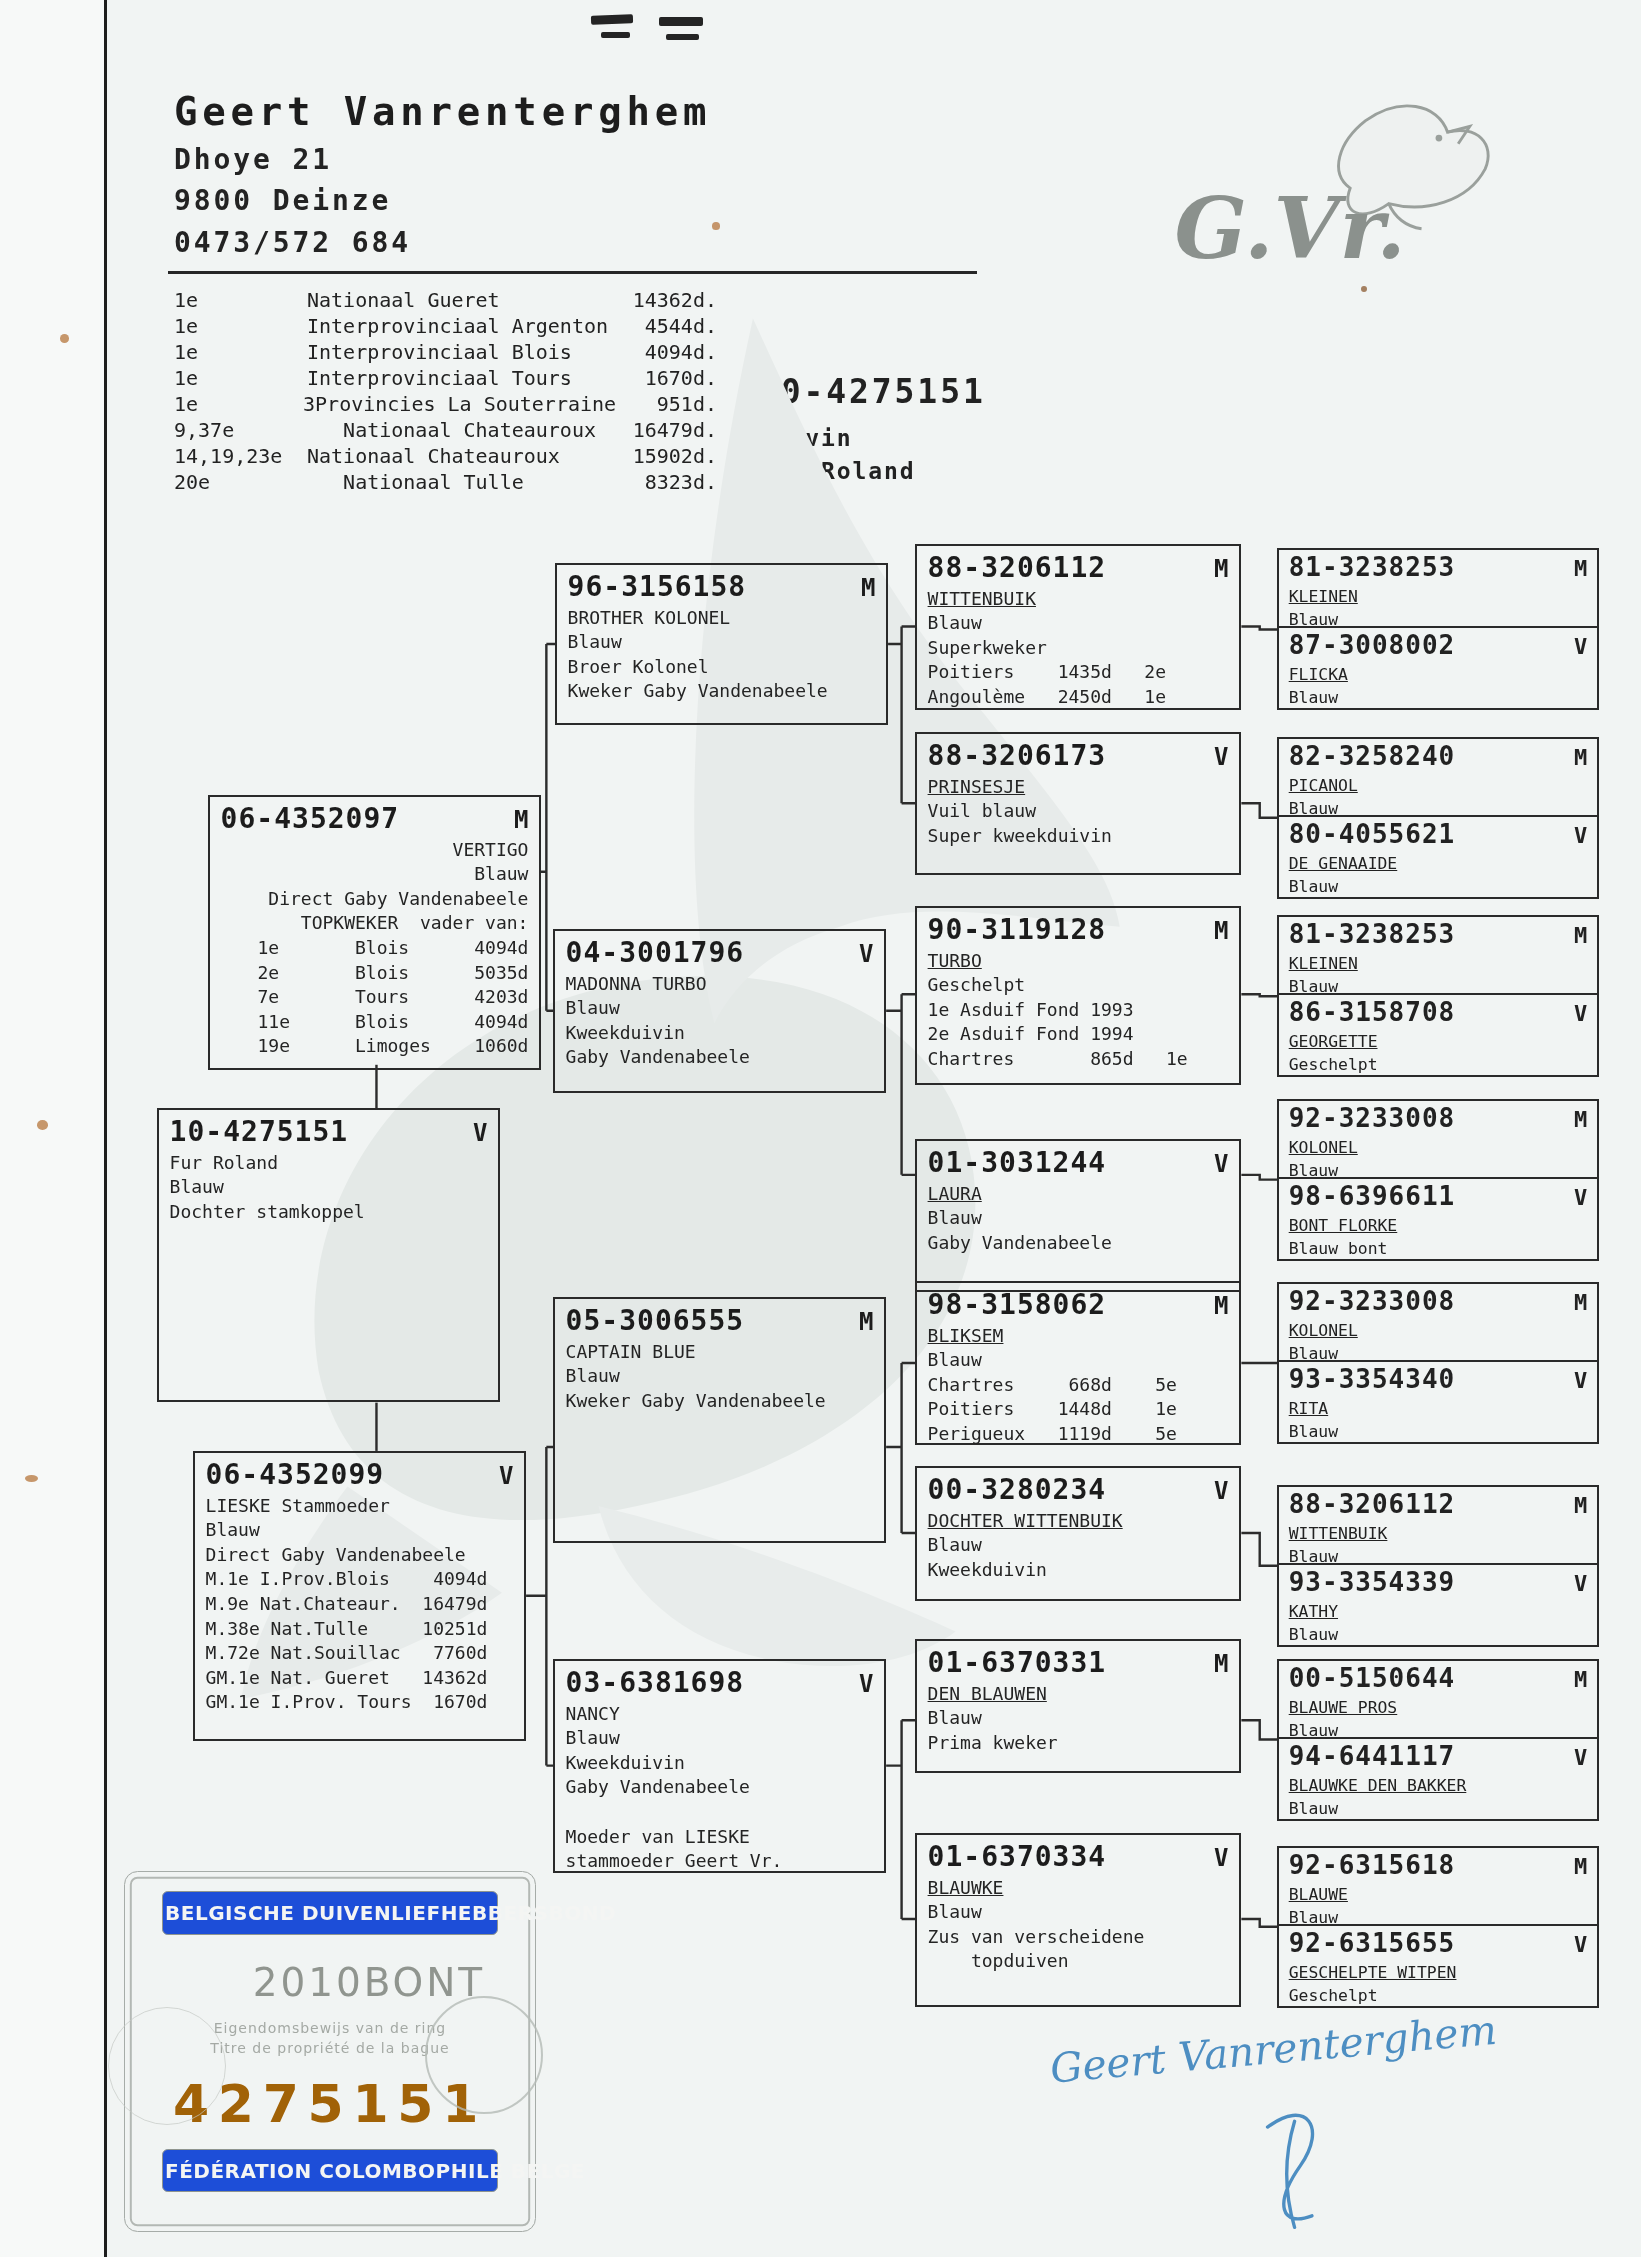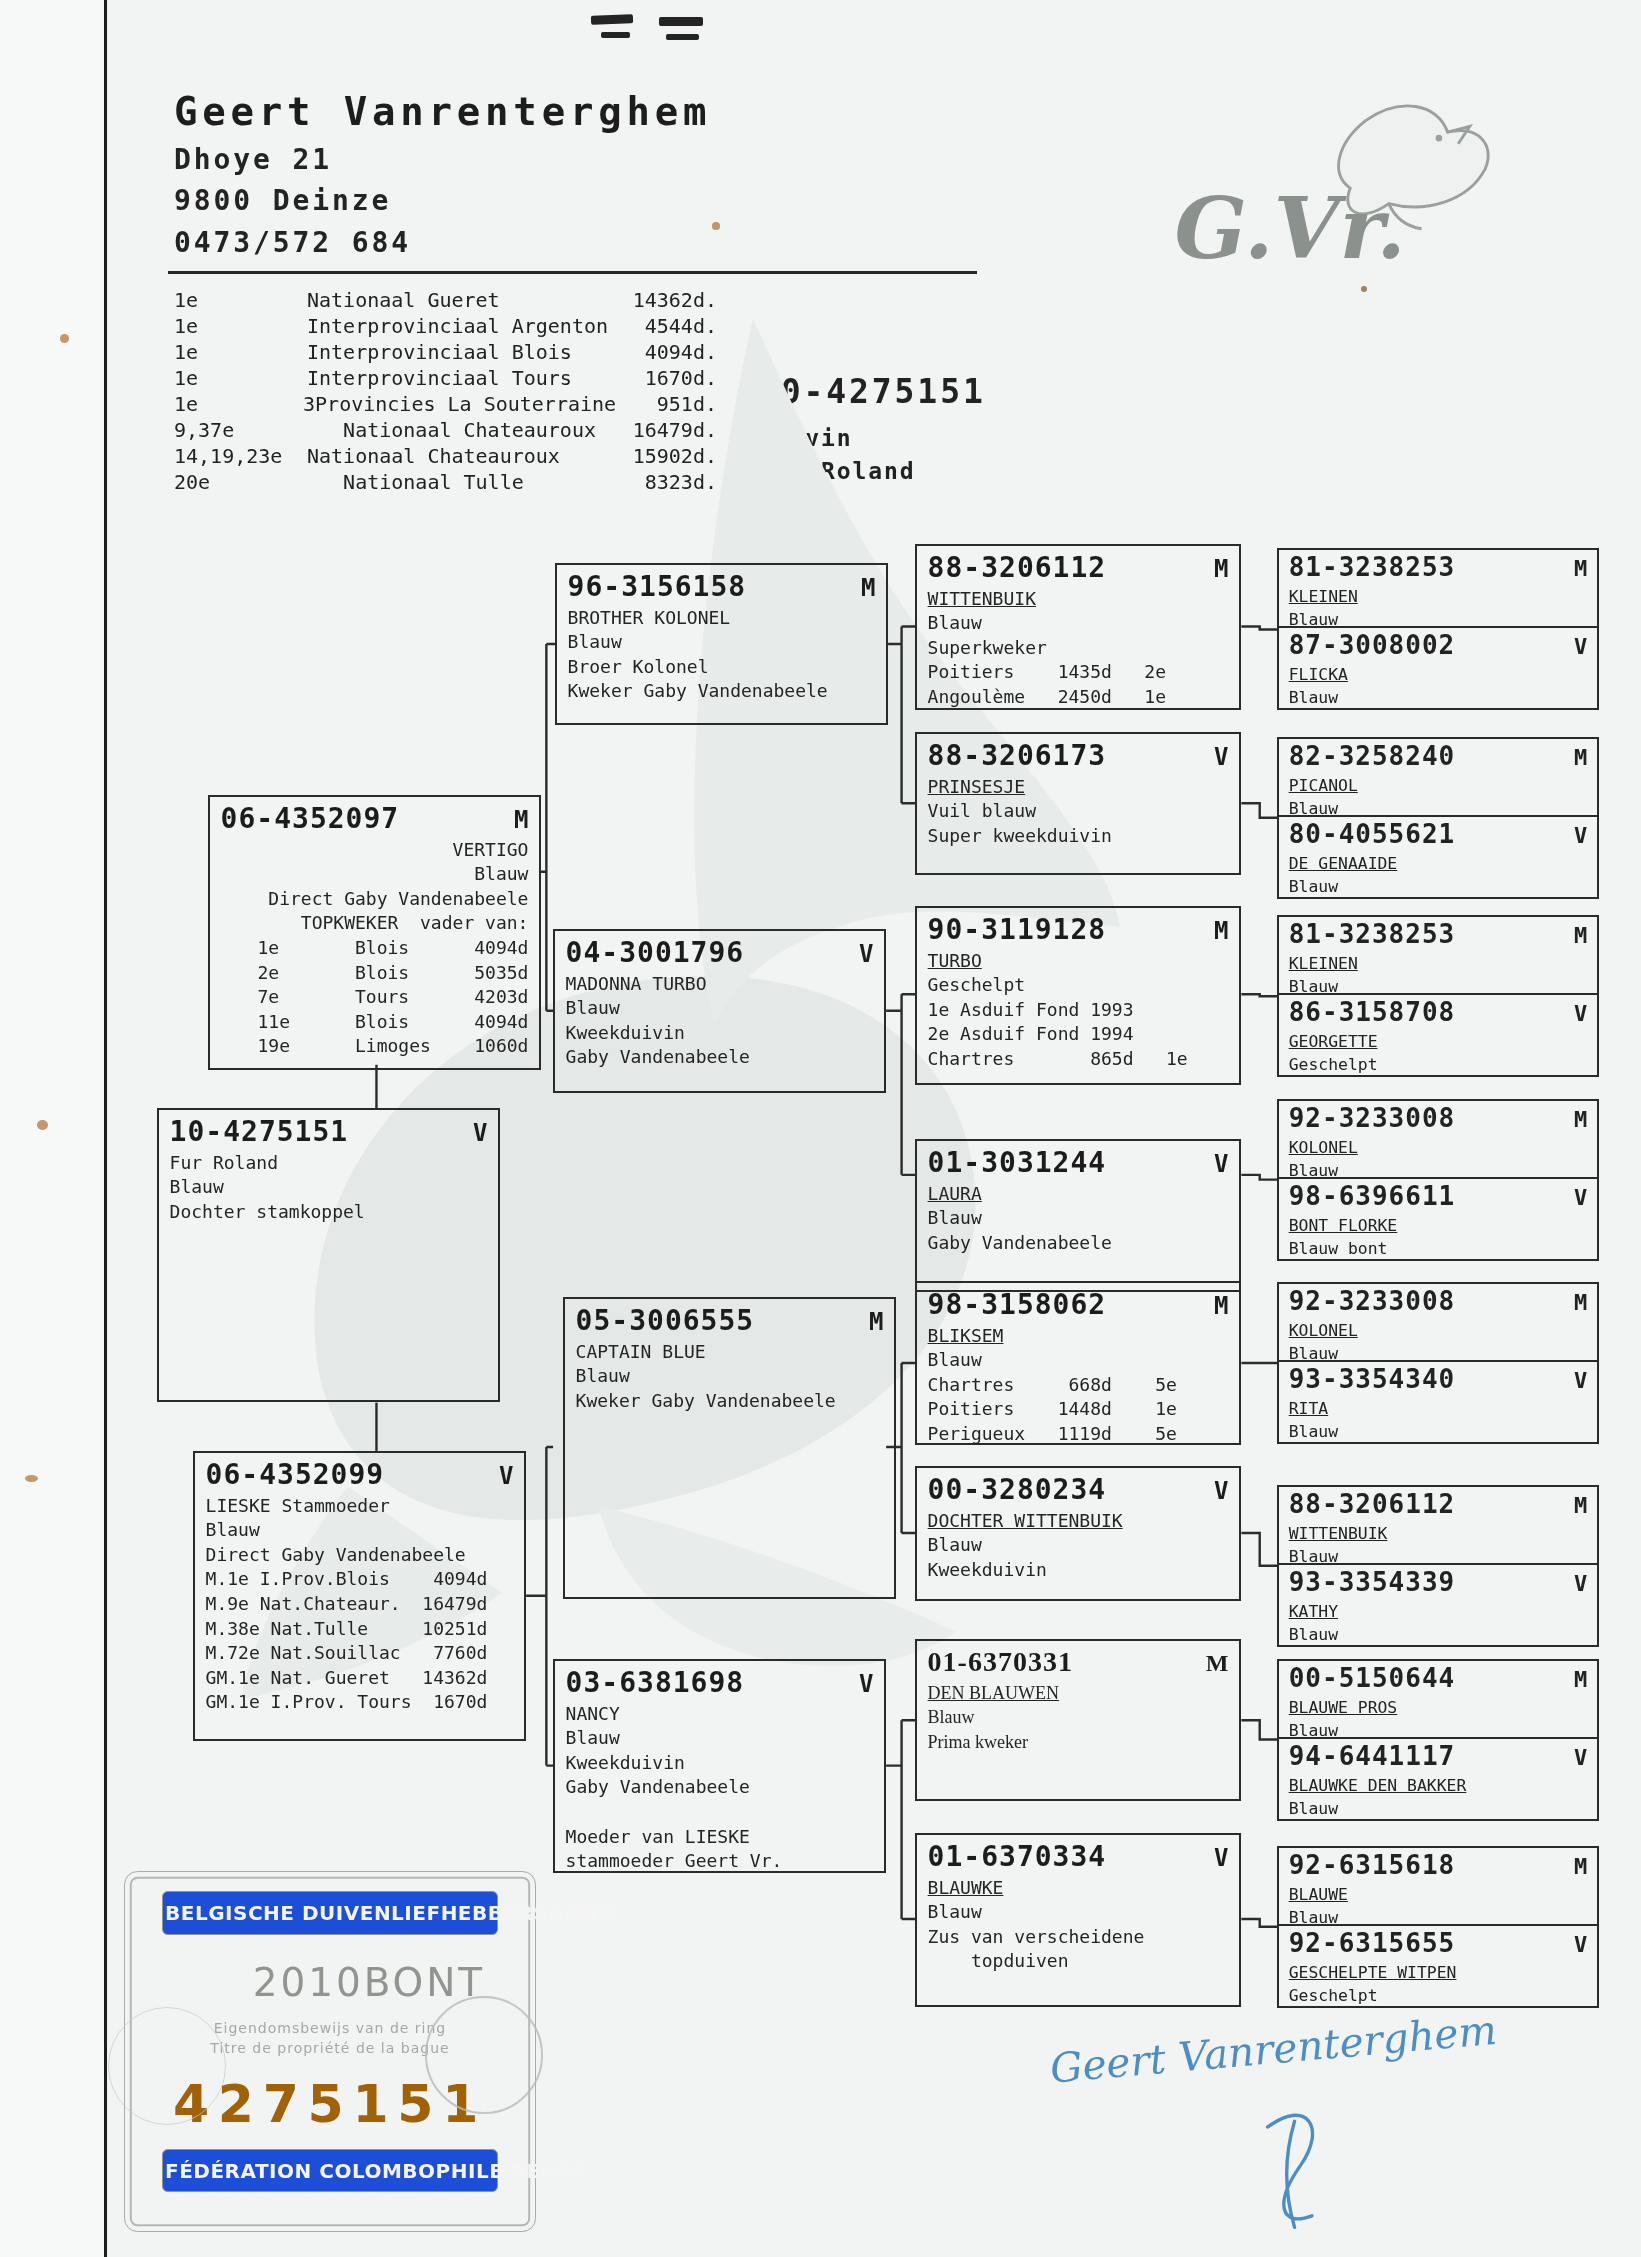--- a/index.html
+++ b/index.html
@@ -35,30 +35,30 @@
   .sex{font-size:24px;font-weight:bold;color:#1c1c1c;}
   .pbox-lines .line{font-size:18px;line-height:24.6px;white-space:pre;min-height:24.6px;color:#242424;}
   .g3 .pbox-lines .line:first-child{text-decoration:underline;}
   
   .g1a{left:208px;top:795px;width:333px;height:275px;text-align:right;}
   .g1b{left:157px;top:1108px;width:343px;height:294px;}
   .g1c{left:193px;top:1451px;width:333px;height:290px;}
   
   .g2a{left:555px;top:563px;width:333px;height:162px;}
   .g2b{left:553px;top:929px;width:333px;height:164px;}
-  .g2c{left:553px;top:1297px;width:333px;height:302px;margin-left:10px;}
+  .g2c{left:553px;top:1297px;width:333px;height:246px;}
   .g2d{left:553px;top:1659px;width:333px;height:214px;}
   
   .g3a{left:915px;top:544px;width:326px;height:166px;}
   .g3b{left:915px;top:732px;width:326px;height:143px;}
   .g3c{left:915px;top:906px;width:326px;height:179px;}
   .g3d{left:915px;top:1099px;width:326px;height:153px;margin-top:40px;}
   .g3e{left:915px;top:1281px;width:326px;height:164px;}
   .g3f{left:915px;top:1466px;width:326px;height:135px;}
-  .g3g{left:915px;top:1639px;width:326px;height:162px;font-family:Liberation Serif, serif;}
+  .g3g{left:915px;top:1639px;width:326px;height:134px;}
   .g3h{left:915px;top:1833px;width:326px;height:174px;}
   
   .pair{position:absolute;left:1277px;width:322px;height:162px;border:2.9px solid #2a2a2a;box-sizing:border-box;z-index:3;}
   .p1{top:548px;} .p2{top:737px;} .p3{top:915px;} .p4{top:1099px;}
   .p5{top:1282px;} .p6{top:1485px;} .p7{top:1659px;} .p8{top:1846px;}
   .g4cell{height:78px;box-sizing:border-box;padding:1.9px 9.7px;border-bottom:2.9px solid #2a2a2a;}
   .pair .g4list > .g4cell:last-child{border-bottom:none;}
   .ring4{font-size:26px;font-weight:bold;letter-spacing:1px;}
   .sex4{font-size:22px;font-weight:bold;}
   .g4name{font-size:16.4px;line-height:23px;text-decoration:underline;white-space:pre;}

